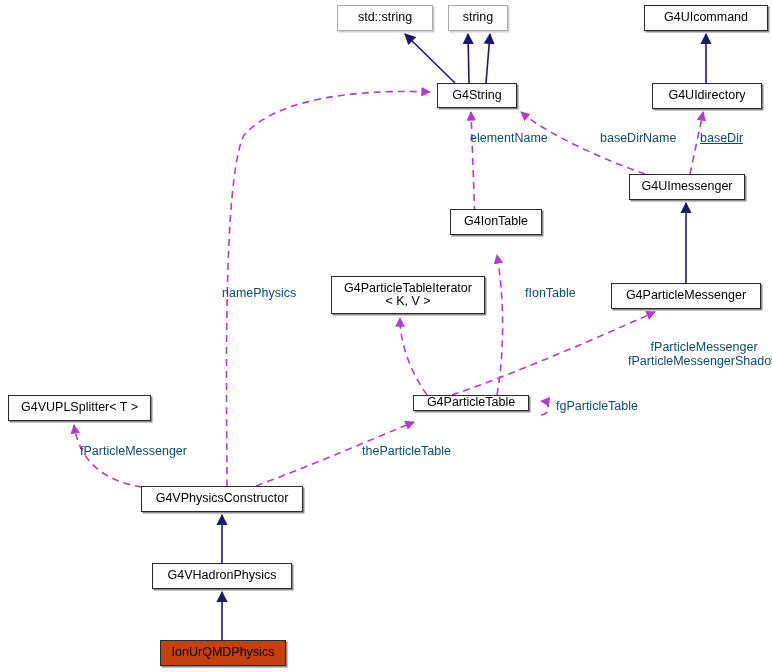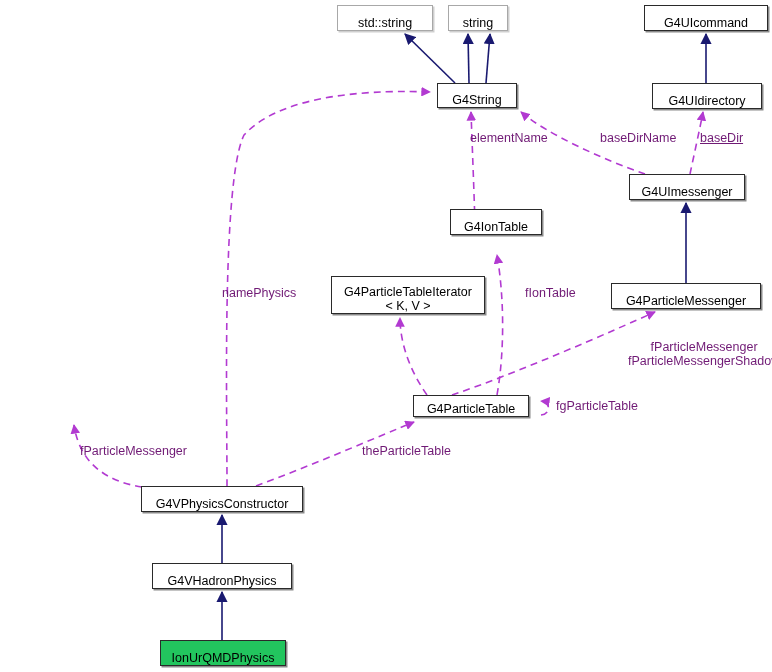--- a/index.html
+++ b/index.html
@@ -23,52 +23,52 @@
     top: 0;
     width: 772px;
     height: 672px;
   }
   .node {
     position: absolute;
     box-sizing: border-box;
     background: #ffffff;
     border: 1px solid #000000;
     display: flex;
-    align-items: flex-end;
+    align-items: center;
     justify-content: center;
     text-align: center;
     line-height: 1.08;
     color: #000000;
     font-size: 12.5px;
     white-space: nowrap;
     z-index: 5;
   }
   .node.doc {
     border: 1px solid #2a2a2a;
     box-shadow: 1.5px 1.5px 0 0 #8a8a8a;
   }
   .node.undoc {
     border: 1px solid #a8a8a8;
     box-shadow: 1.5px 1.5px 0 0 #cfcfcf;
   }
   .node.current {
-    background: #22c55e;
+    background: #c2410c;
     border: 1px solid #2a2a2a;
     box-shadow: 1.5px 1.5px 0 0 #8a8a8a;
   }
   .node .label-inner {
     padding: 0 6px;
   }
   .node .l2 {
     display: block;
   }
   .edge-label {
     position: absolute;
     font-size: 12.5px;
-    color: #701a75;
+    color: #0c4a6e;
     white-space: nowrap;
     z-index: 4;
     line-height: 1.12;
     text-align: center;
   }
 </style>
 </head>
 <body>
 
 <div id="diagram">
@@ -139,22 +139,25 @@
     <span class="label-inner">
       <span>G4ParticleTableIterator</span>
       <span class="l2">&lt; K, V &gt;</span>
     </span>
   </div>
 
   <div class="node doc" style="left:611px; top:283px; width:150px; height:26px;">
     <span class="label-inner">G4ParticleMessenger</span>
   </div>
 
-
-  <div class="node doc" style="left:413px; top:395px; width:116px; height:22px;">
+  <div class="node doc" style="left:8px; top:395px; width:143px; height:26px;">
+    <span class="label-inner">G4VUPLSplitter&lt; T &gt;</span>
+  </div>
+
+  <div class="node doc" style="left:413px; top:395px; width:116px; height:16px;">
     <span class="label-inner">G4ParticleTable</span>
   </div>
 
   <div class="node doc" style="left:141px; top:486px; width:162px; height:26px;">
     <span class="label-inner">G4VPhysicsConstructor</span>
   </div>
 
   <div class="node doc" style="left:152px; top:563px; width:140px; height:26px;">
     <span class="label-inner">G4VHadronPhysics</span>
   </div>

